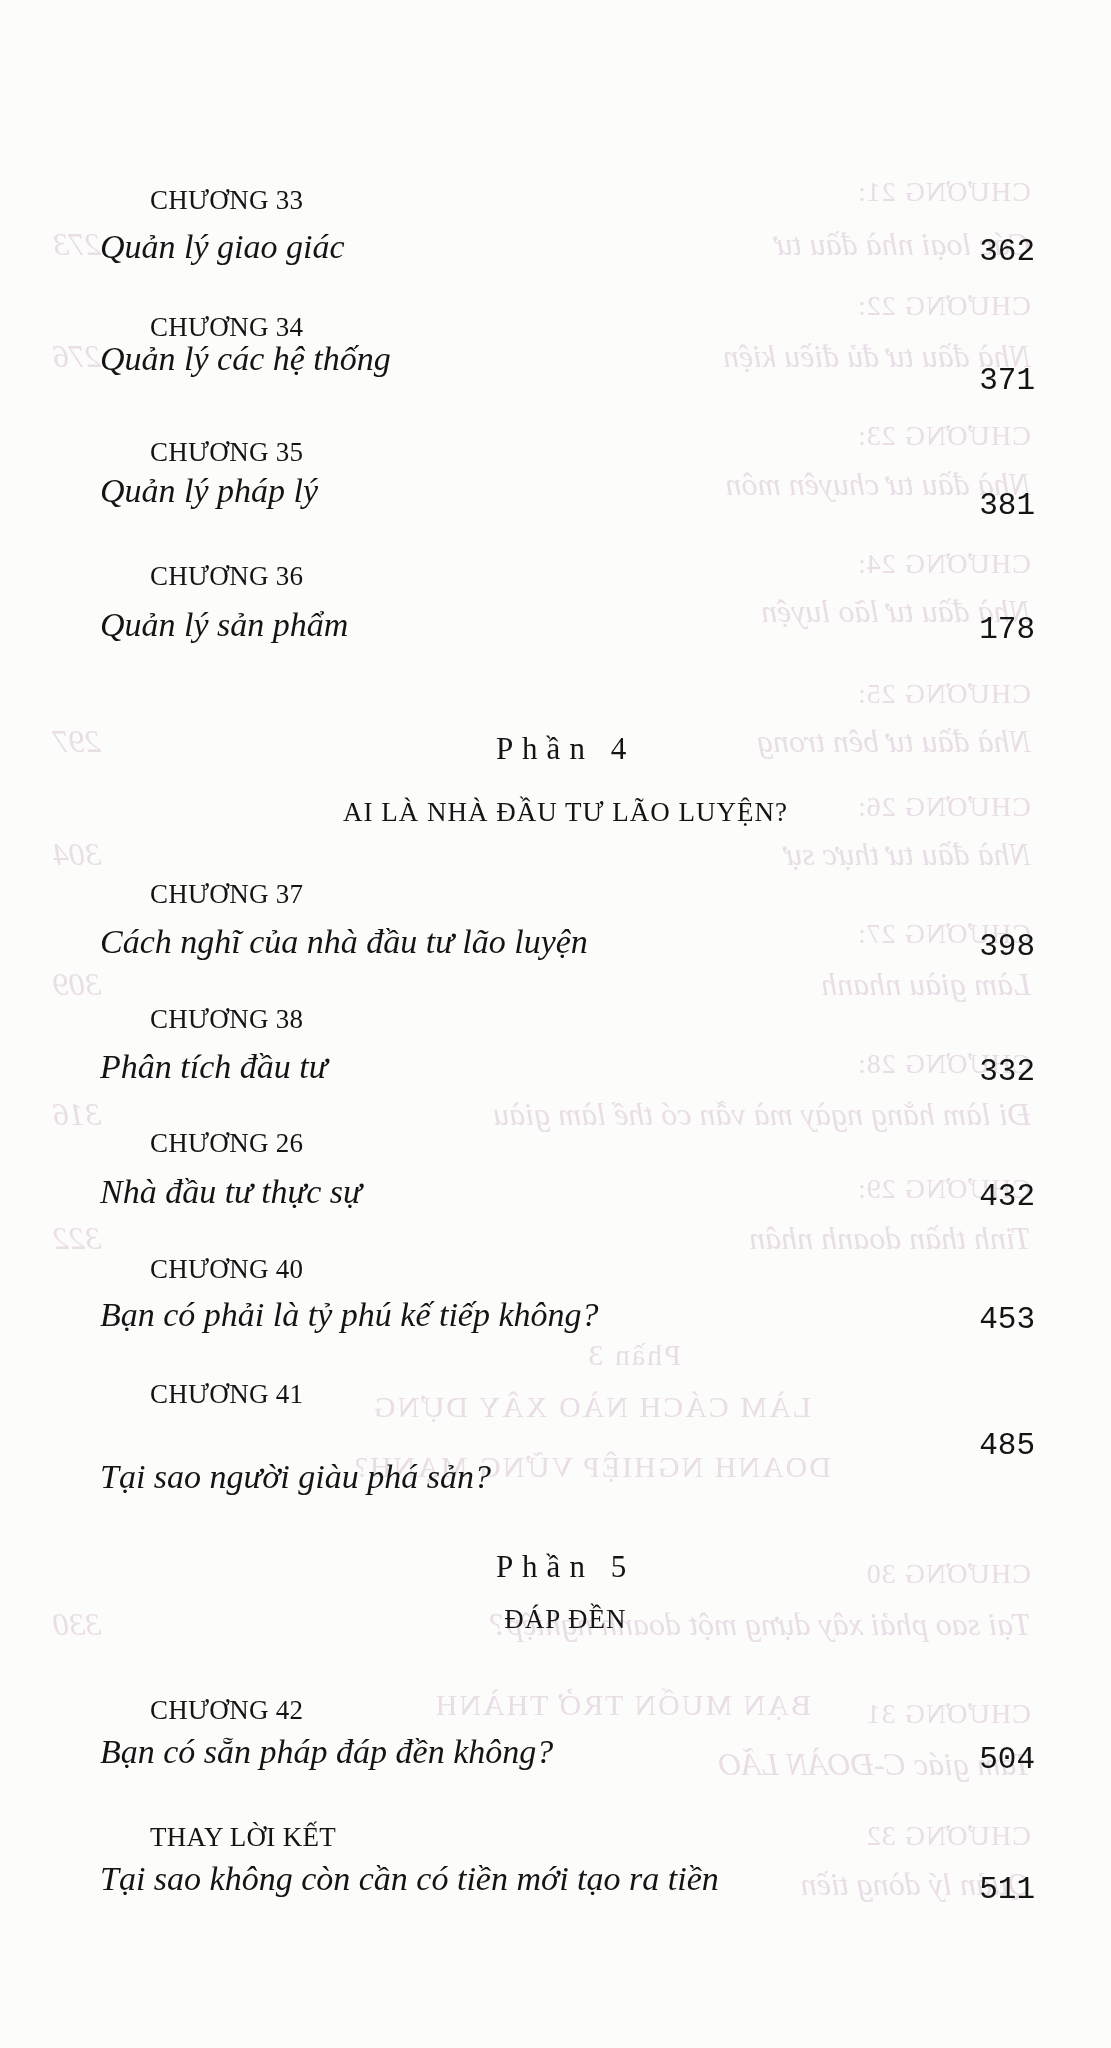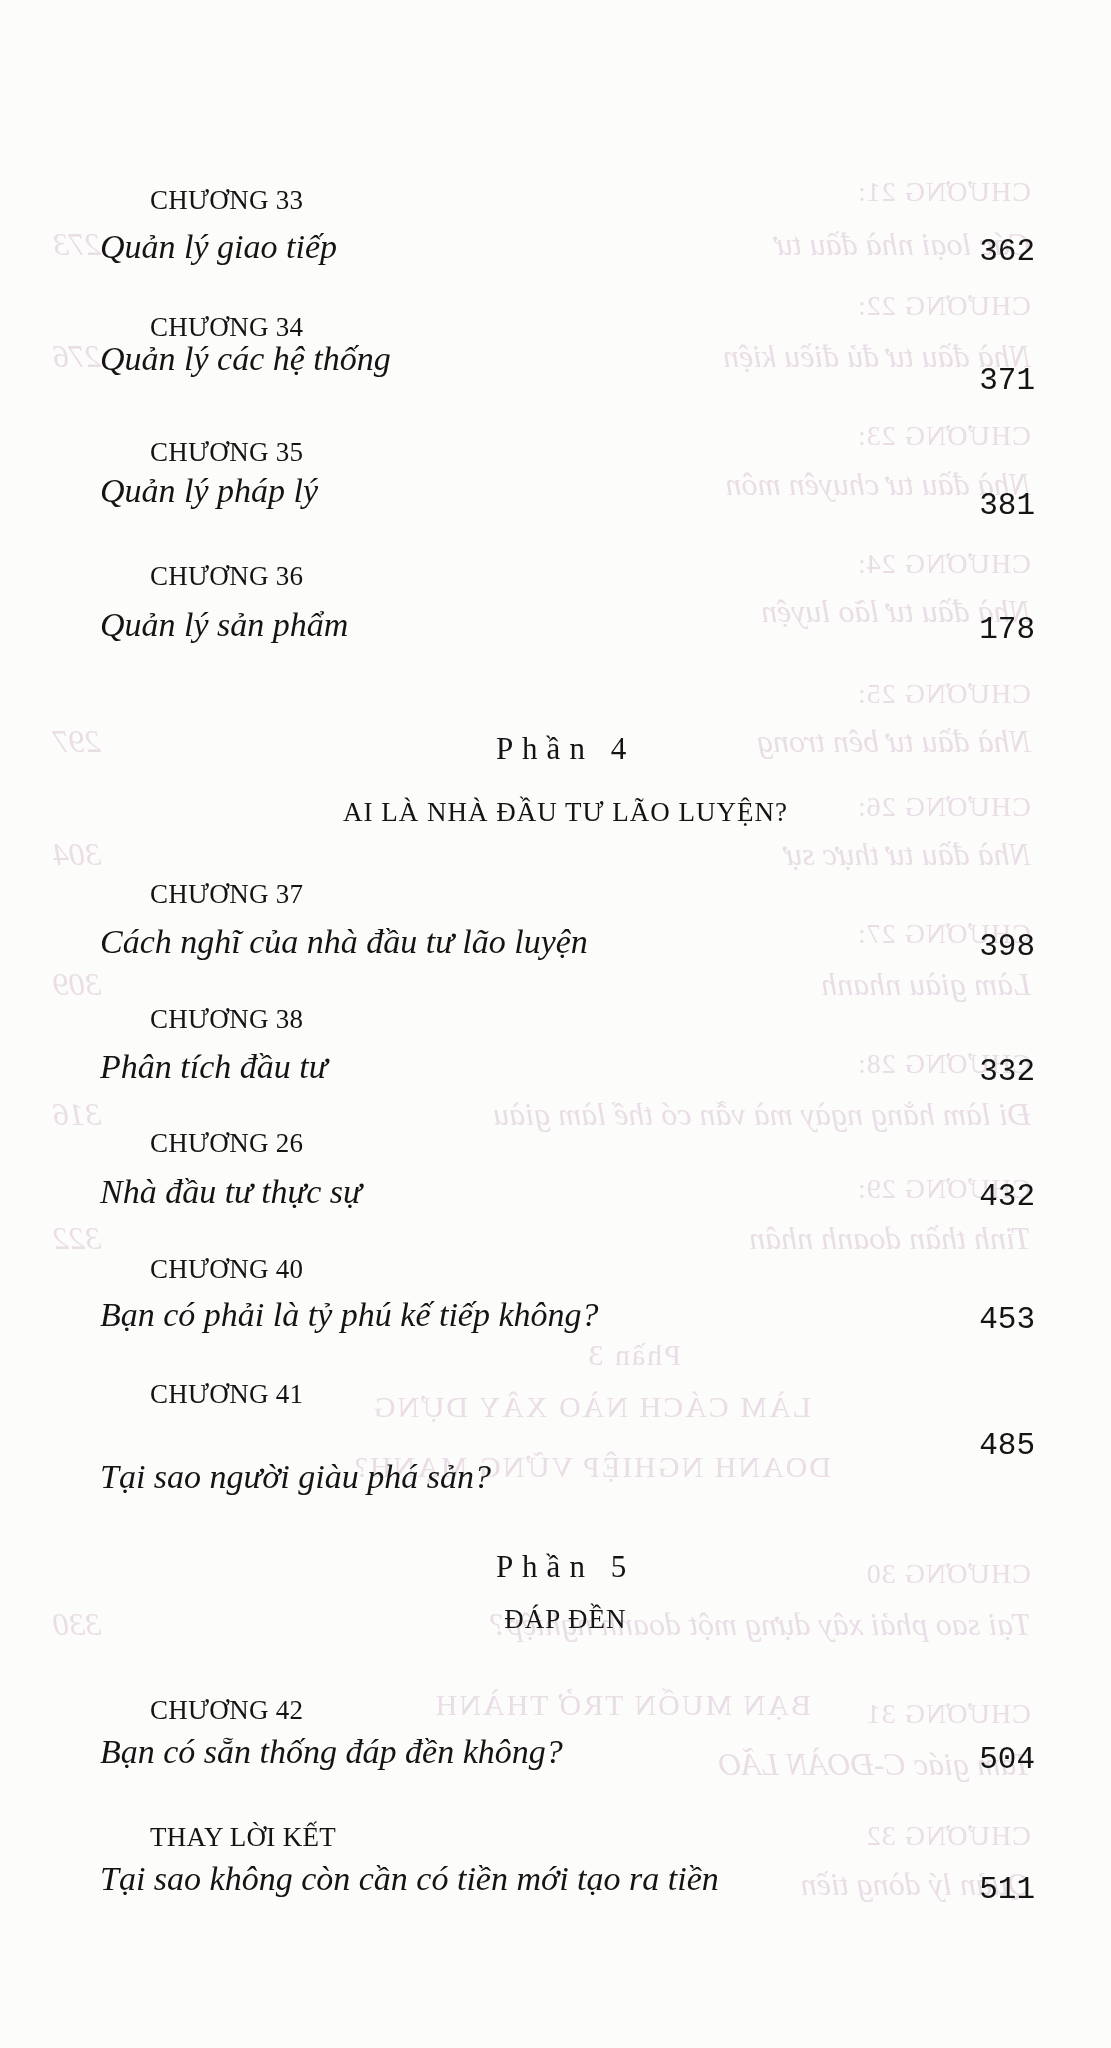--- a/index.html
+++ b/index.html
@@ -82,21 +82,21 @@
     <span class="ttl" style="left:1010px;top:725px">297</span>
     <span class="ttl" style="left:1010px;top:838px">304</span>
     <span class="ttl" style="left:1010px;top:968px">309</span>
     <span class="ttl" style="left:1010px;top:1098px">316</span>
     <span class="ttl" style="left:1010px;top:1222px">322</span>
     <span class="ttl" style="left:1010px;top:1608px">330</span>
   </div>
 
   <div>
     <span class="label" style="top:187px">CHƯƠNG 33</span>
-    <span class="title" style="top:230px">Quản lý giao tiếp</span>
+    <span class="title" style="top:230px">Quản lý giao giác</span>
     <span class="pnum" style="top:236px">362</span>
   </div>
   <div>
     <span class="label" style="top:314px">CHƯƠNG 34</span>
     <span class="title" style="top:342px">Quản lý các hệ thống</span>
     <span class="pnum" style="top:365px">371</span>
   </div>
   <div>
     <span class="label" style="top:439px">CHƯƠNG 35</span>
     <span class="title" style="top:474px">Quản lý pháp lý</span>
@@ -138,21 +138,21 @@
       <span class="pnum" style="top:1430px">485</span>
     </div>
   </div>
 
   <div>
     <div class="part-h" style="top:1551px;padding-left:10px">Phần 5</div>
     <div class="part-t" style="top:1606px;padding-left:10px">ĐÁP ĐỀN</div>
 
     <div>
       <span class="label" style="top:1697px">CHƯƠNG 42</span>
-      <span class="title" style="top:1735px">Bạn có sẵn thống đáp đền không?</span>
+      <span class="title" style="top:1735px">Bạn có sẵn pháp đáp đền không?</span>
       <span class="pnum" style="top:1744px">504</span>
     </div>
     <div>
       <span class="label" style="top:1824px">THAY LỜI KẾT</span>
       <span class="title" style="top:1862px">Tại sao không còn cần có tiền mới tạo ra tiền</span>
       <span class="pnum" style="top:1874px">511</span>
     </div>
   </div>
 
 </div>

